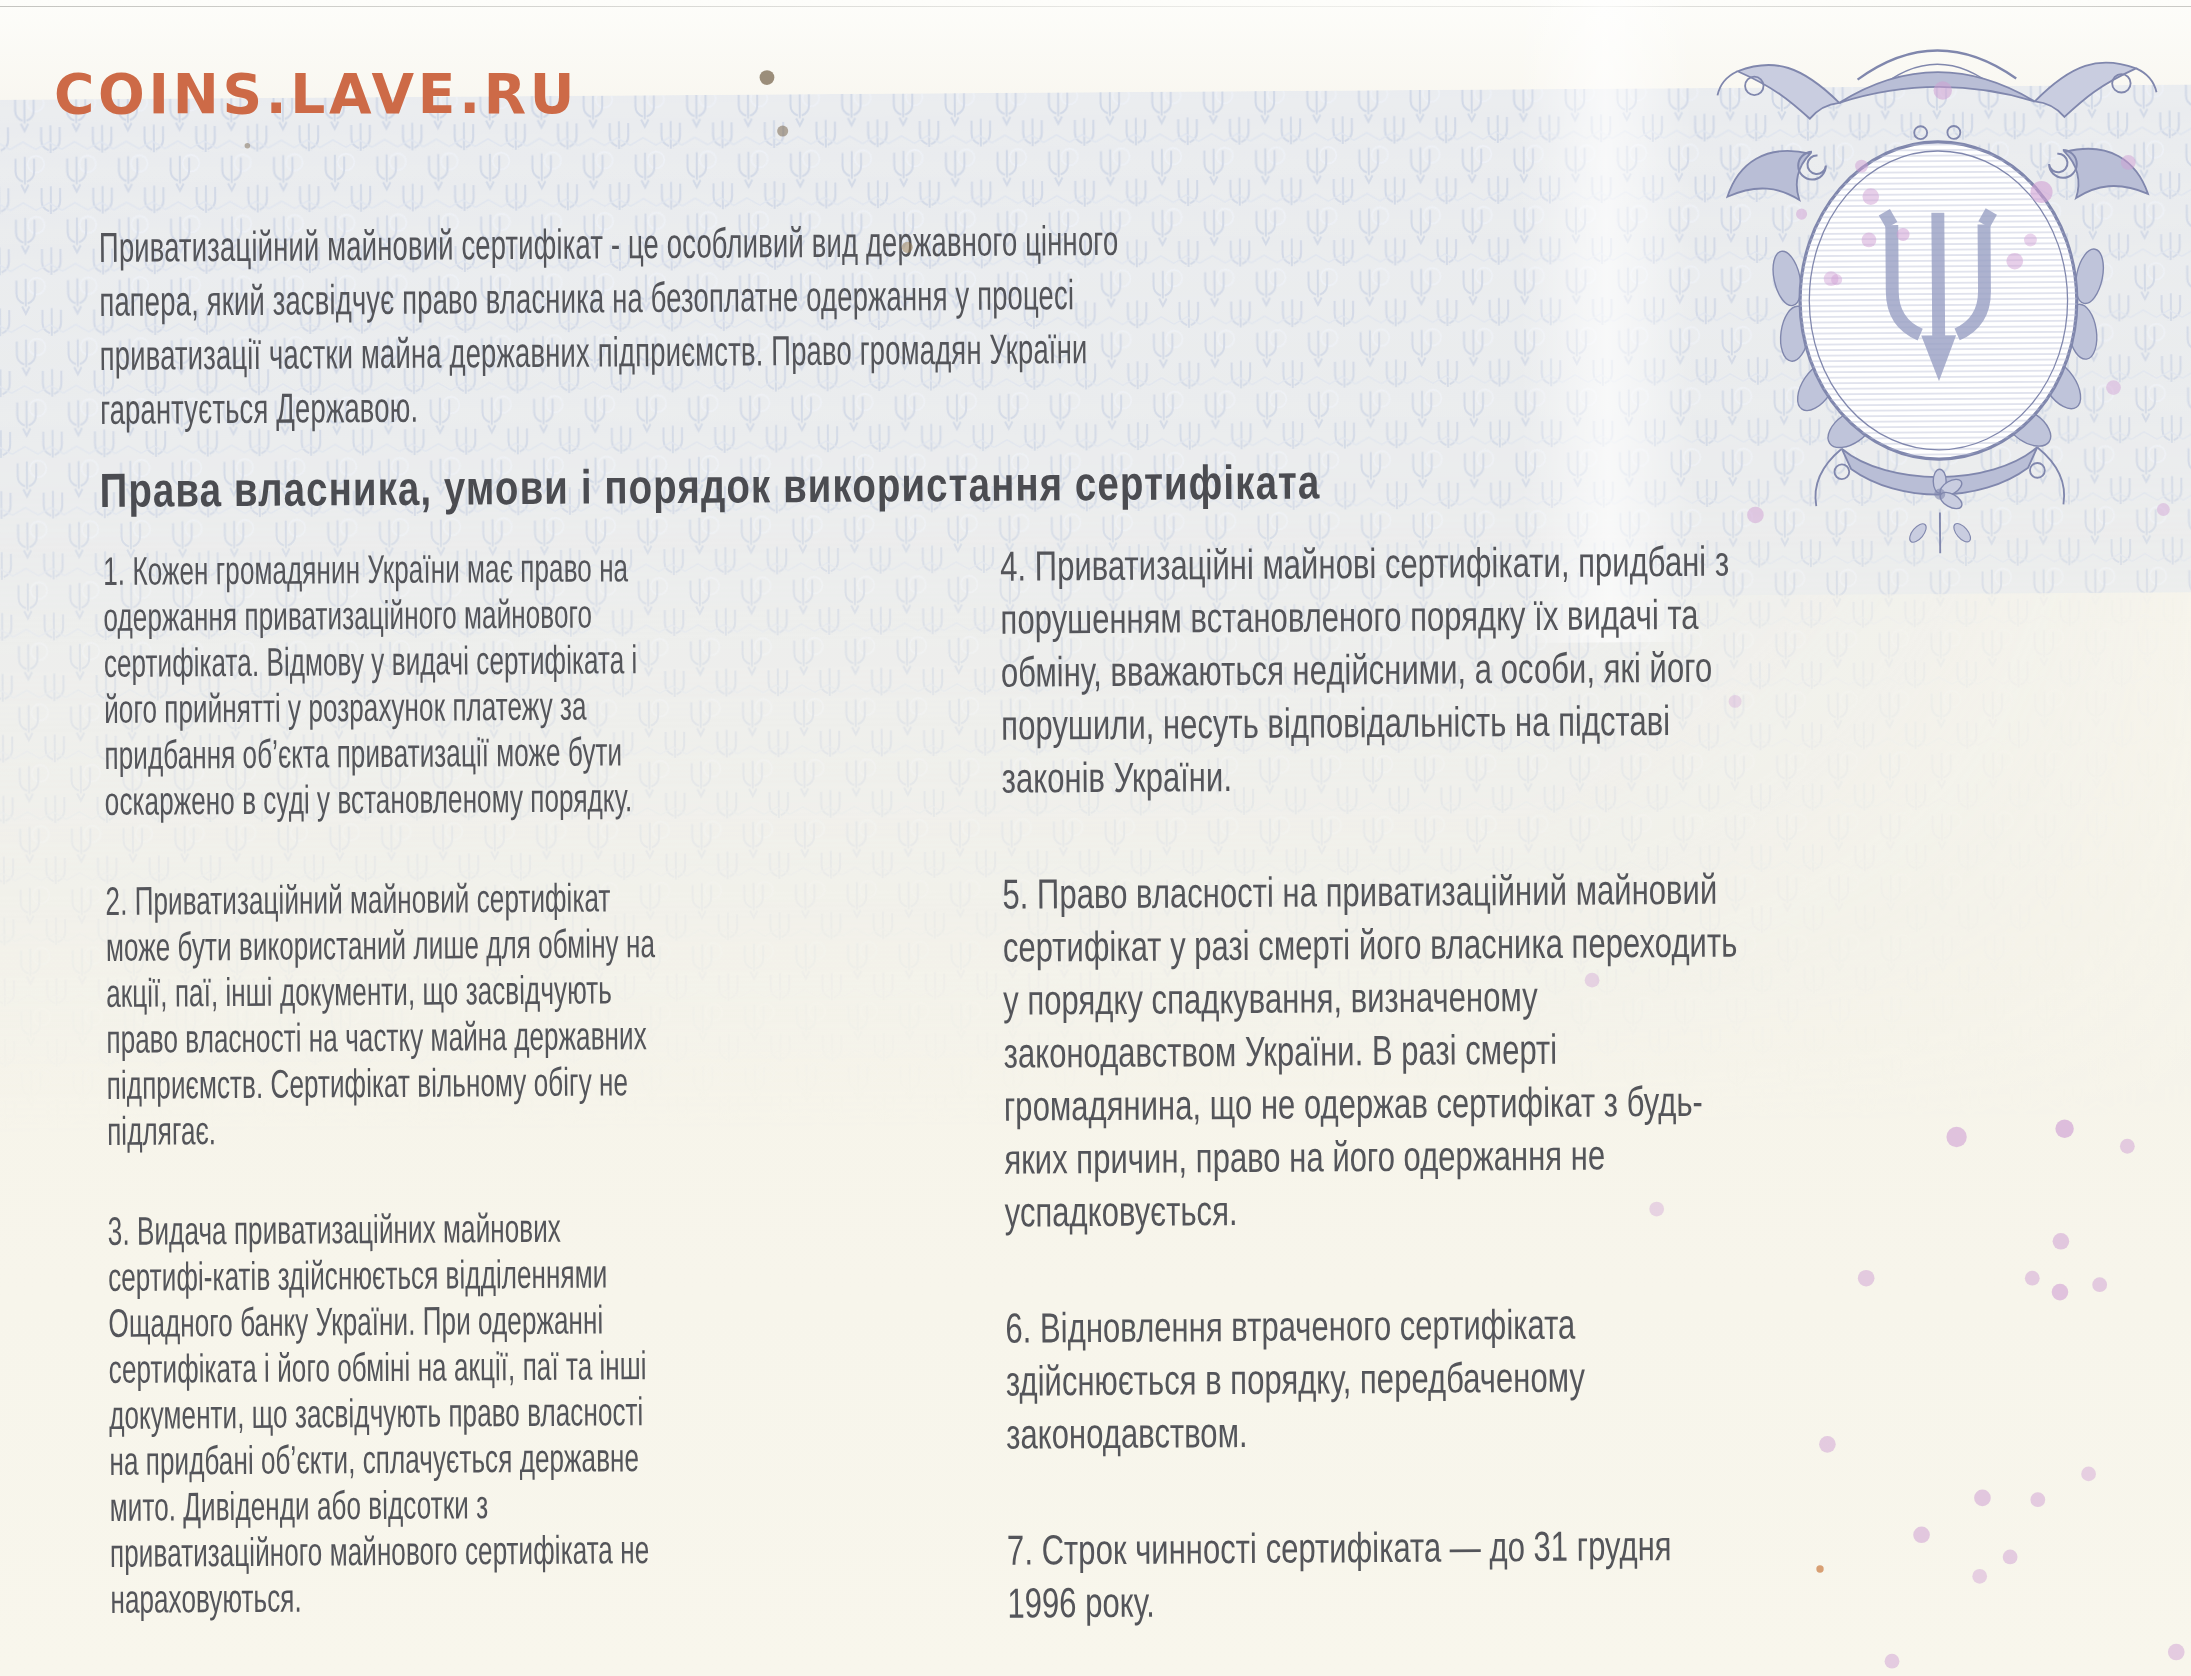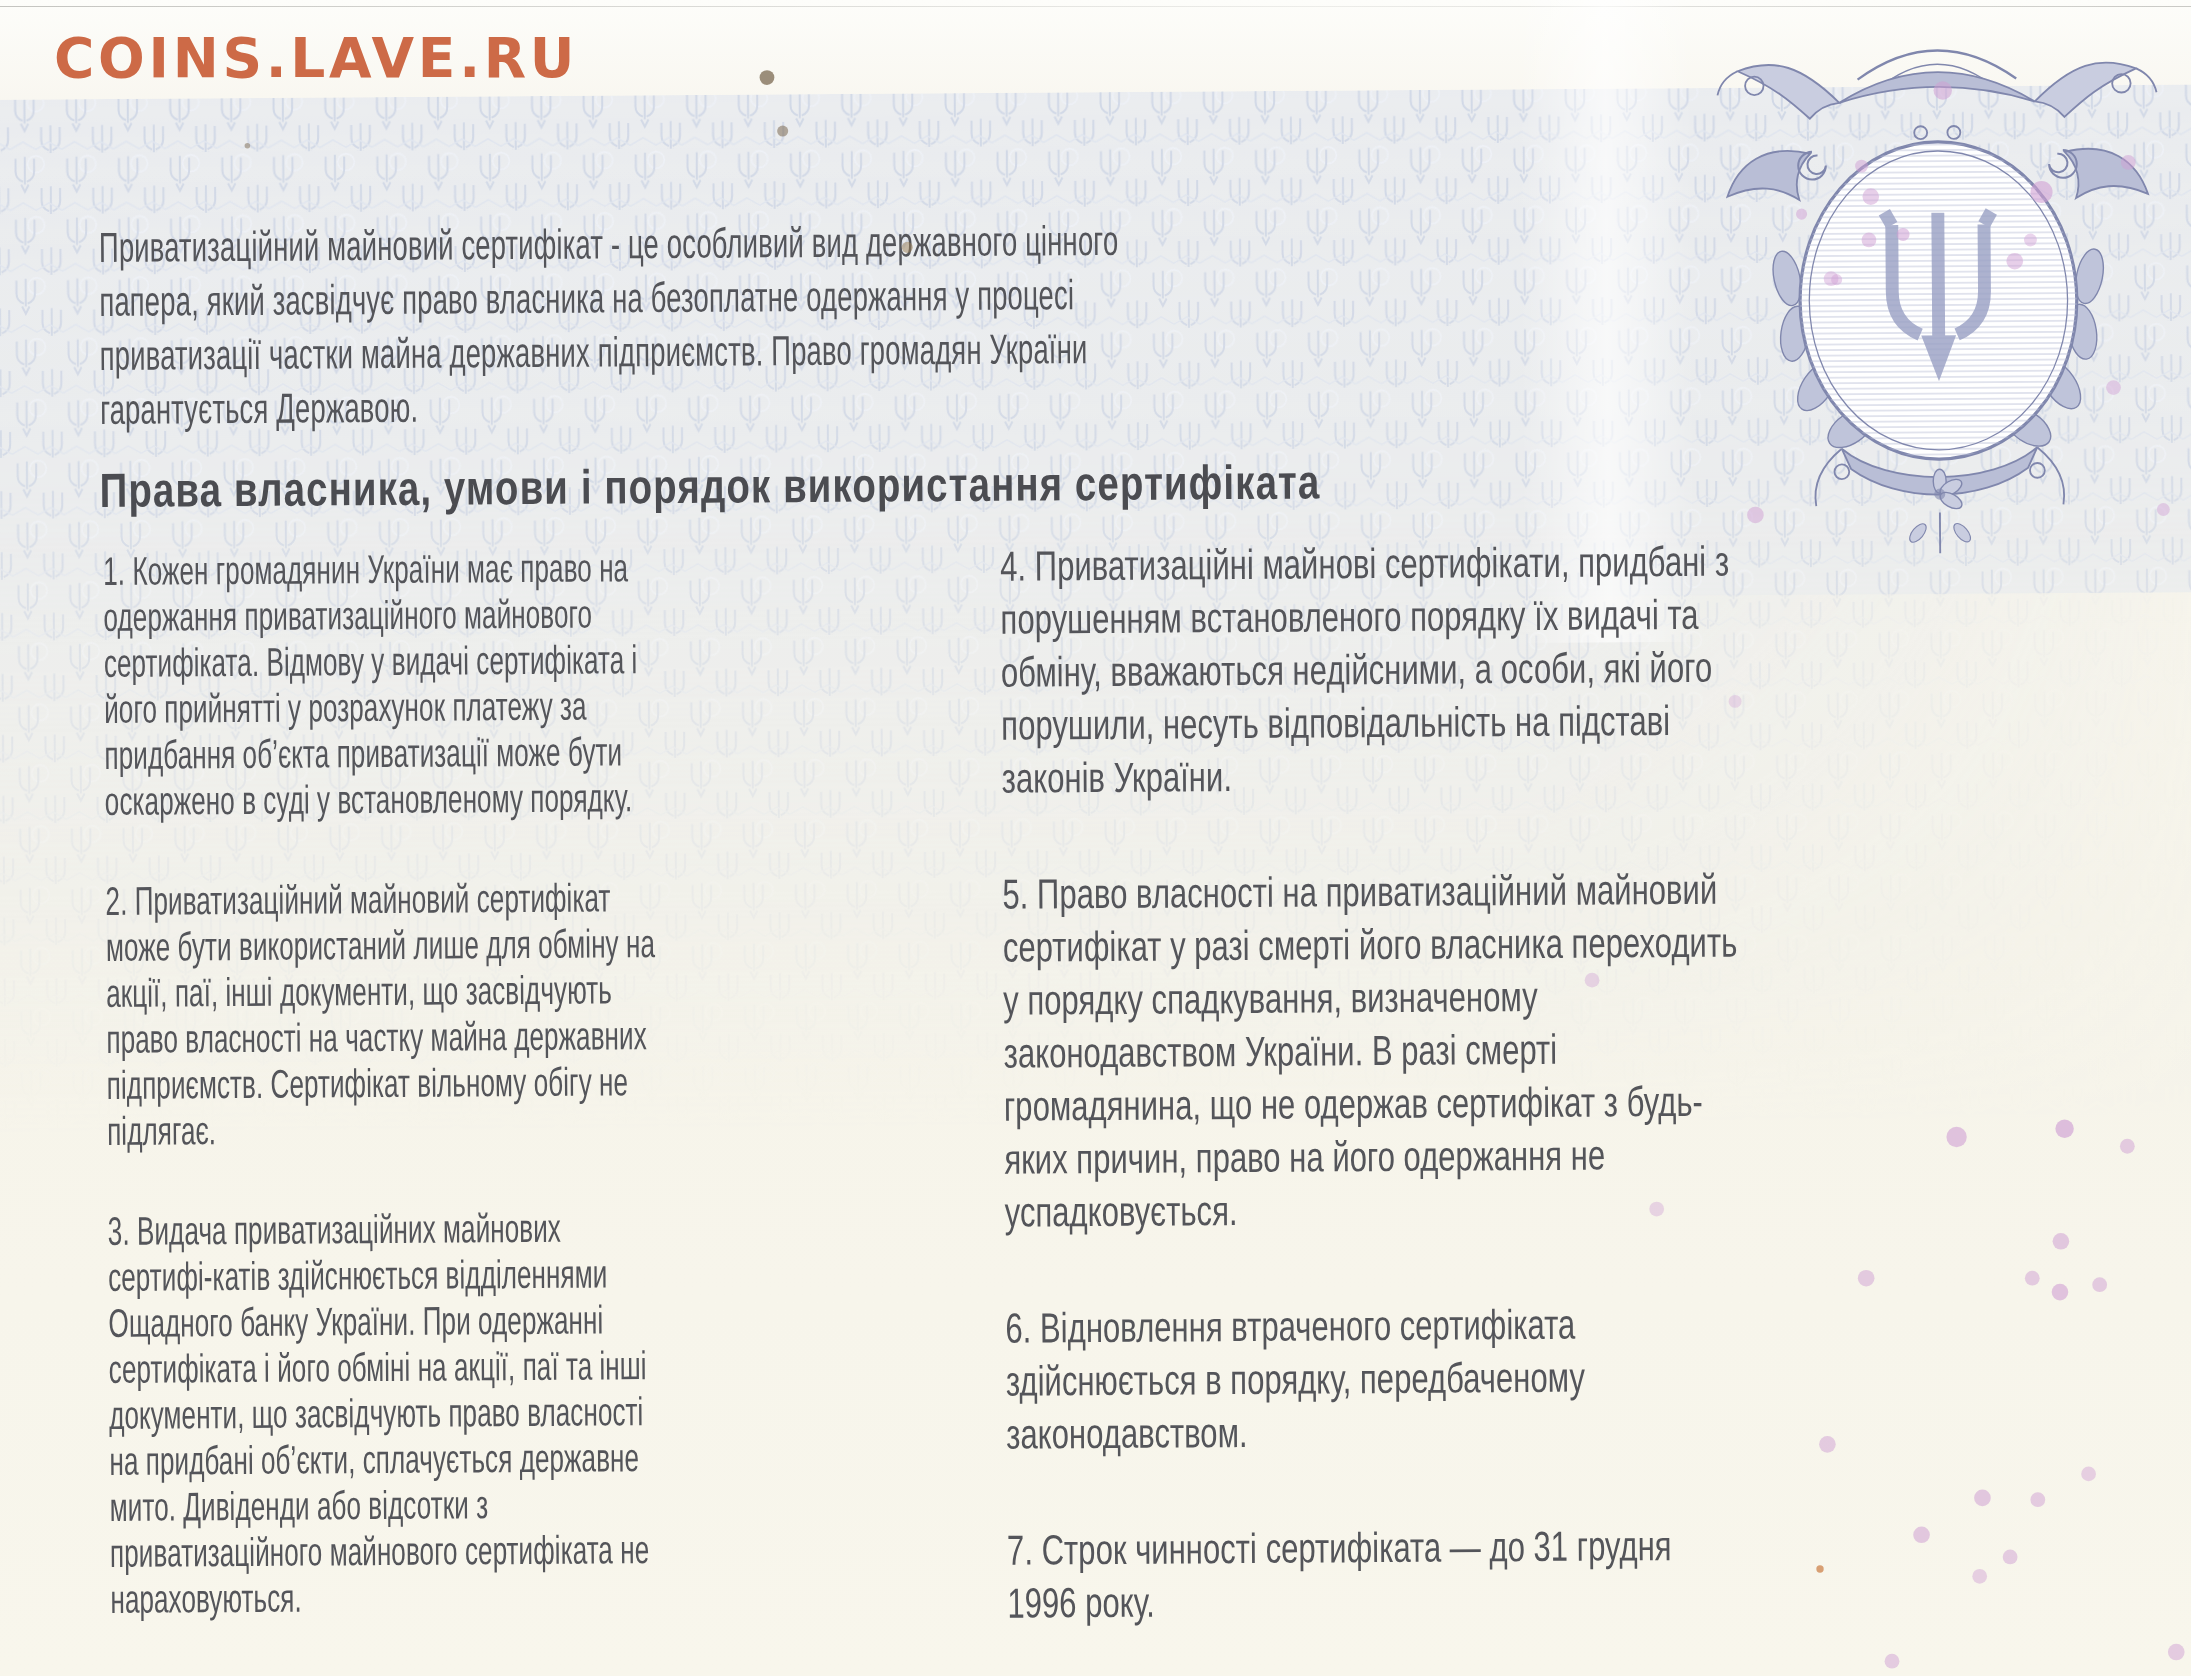--- a/index.html
+++ b/index.html
@@ -205,15 +205,15 @@
     </g>
     <circle cx="1972" cy="1700" r="4" fill="#cf8a55" opacity="0.8"></circle>
     <g fill="#7b6a52">
       <circle cx="831" cy="84" r="8" opacity="0.75"></circle>
         <circle cx="848" cy="142" r="6" opacity="0.55"></circle>
       <circle cx="983" cy="268" r="6" opacity="0.5" fill="#9a7d54"></circle>
         <circle cx="268" cy="158" r="3" opacity="0.5"></circle>
     </g>
   </svg>
 
-  <div class="watermark" style="color: rgb(205, 106, 71);">COINS.LAVE.RU</div>
+  <div class="watermark" style="color: rgb(205, 106, 71); margin-top: 36px;">COINS.LAVE.RU</div>
 </div>
 
 
 </body></html>

